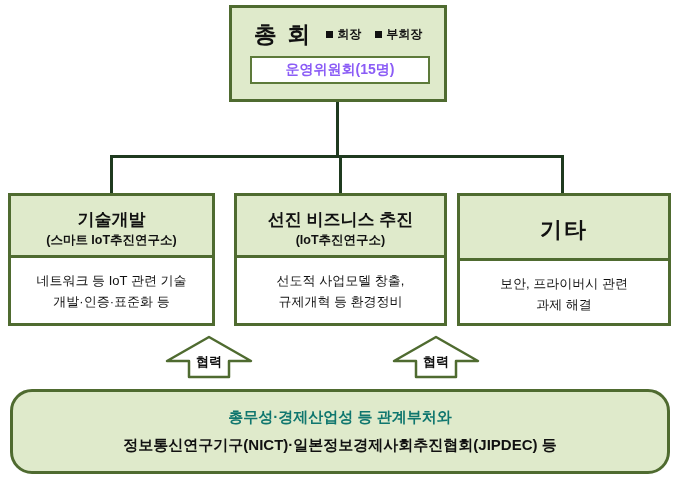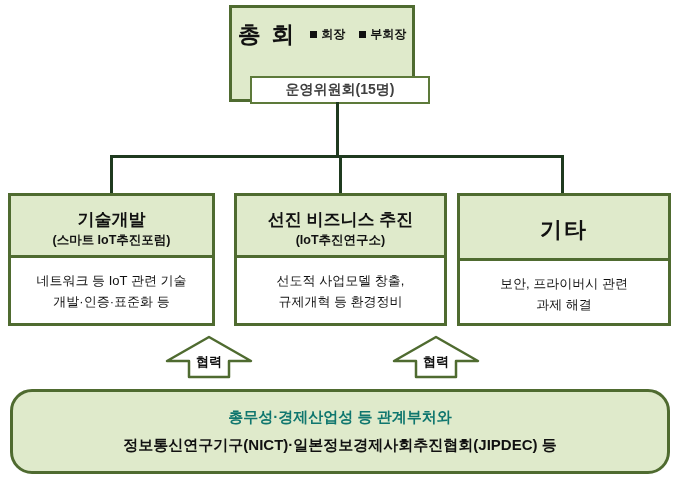--- a/index.html
+++ b/index.html
@@ -27,21 +27,21 @@
     background: #1f3a1f;
   }
   .v { width: 3px; }
   .h { height: 3px; }
 
   
   .assembly {
     position: absolute;
     left: 229px;
     top: 5px;
-    width: 186px;
+    width: 218px;
     height: 97px;
     border: 3px solid #4f6b30;
     background: #dfeacb;
     box-sizing: border-box;
   }
   .assembly-head {
     display: flex;
     align-items: center;
     justify-content: center;
     height: 52px;
@@ -67,32 +67,32 @@
   }
   .bullet {
     display: inline-block;
     width: 7px;
     height: 7px;
     background: #111;
   }
   .assembly-sub {
     position: absolute;
     left: 18px;
-    top: 68px;
+    top: 48px;
     width: 180px;
     height: 28px;
     border: 2px solid #5d7a3a;
     background: #ffffff;
     box-sizing: border-box;
     display: flex;
     align-items: center;
     justify-content: center;
     font-size: 14px;
     font-weight: bold;
-    color: #404040;
+    color: #8b5cf6;
   }
 
   
   .col {
     position: absolute;
     top: 193px;
     width: 207px;
     height: 133px;
     border: 3px solid #4f6b30;
     background: #ffffff;
@@ -207,21 +207,21 @@
 
   <div class="line v" style="left:336px; top:102px; height:54px;"></div>
   <div class="line h" style="left:110px; top:155px; width:454px;"></div>
   <div class="line v" style="left:110px; top:155px; height:38px;"></div>
   <div class="line v" style="left:339px; top:155px; height:38px;"></div>
   <div class="line v" style="left:561px; top:155px; height:38px;"></div>
 
   <div class="col c1">
     <div class="col-head">
       <div class="t1">기술개발</div>
-      <div class="t2">(스마트 IoT추진포럼)</div>
+      <div class="t2">(스마트 IoT추진연구소)</div>
     </div>
     <div class="col-body">
       <div>네트워크 등 IoT 관련 기술</div>
       <div>개발·인증·표준화 등</div>
     </div>
   </div>
 
   <div class="col c2">
     <div class="col-head">
       <div class="t1">선진 비즈니스 추진</div>

